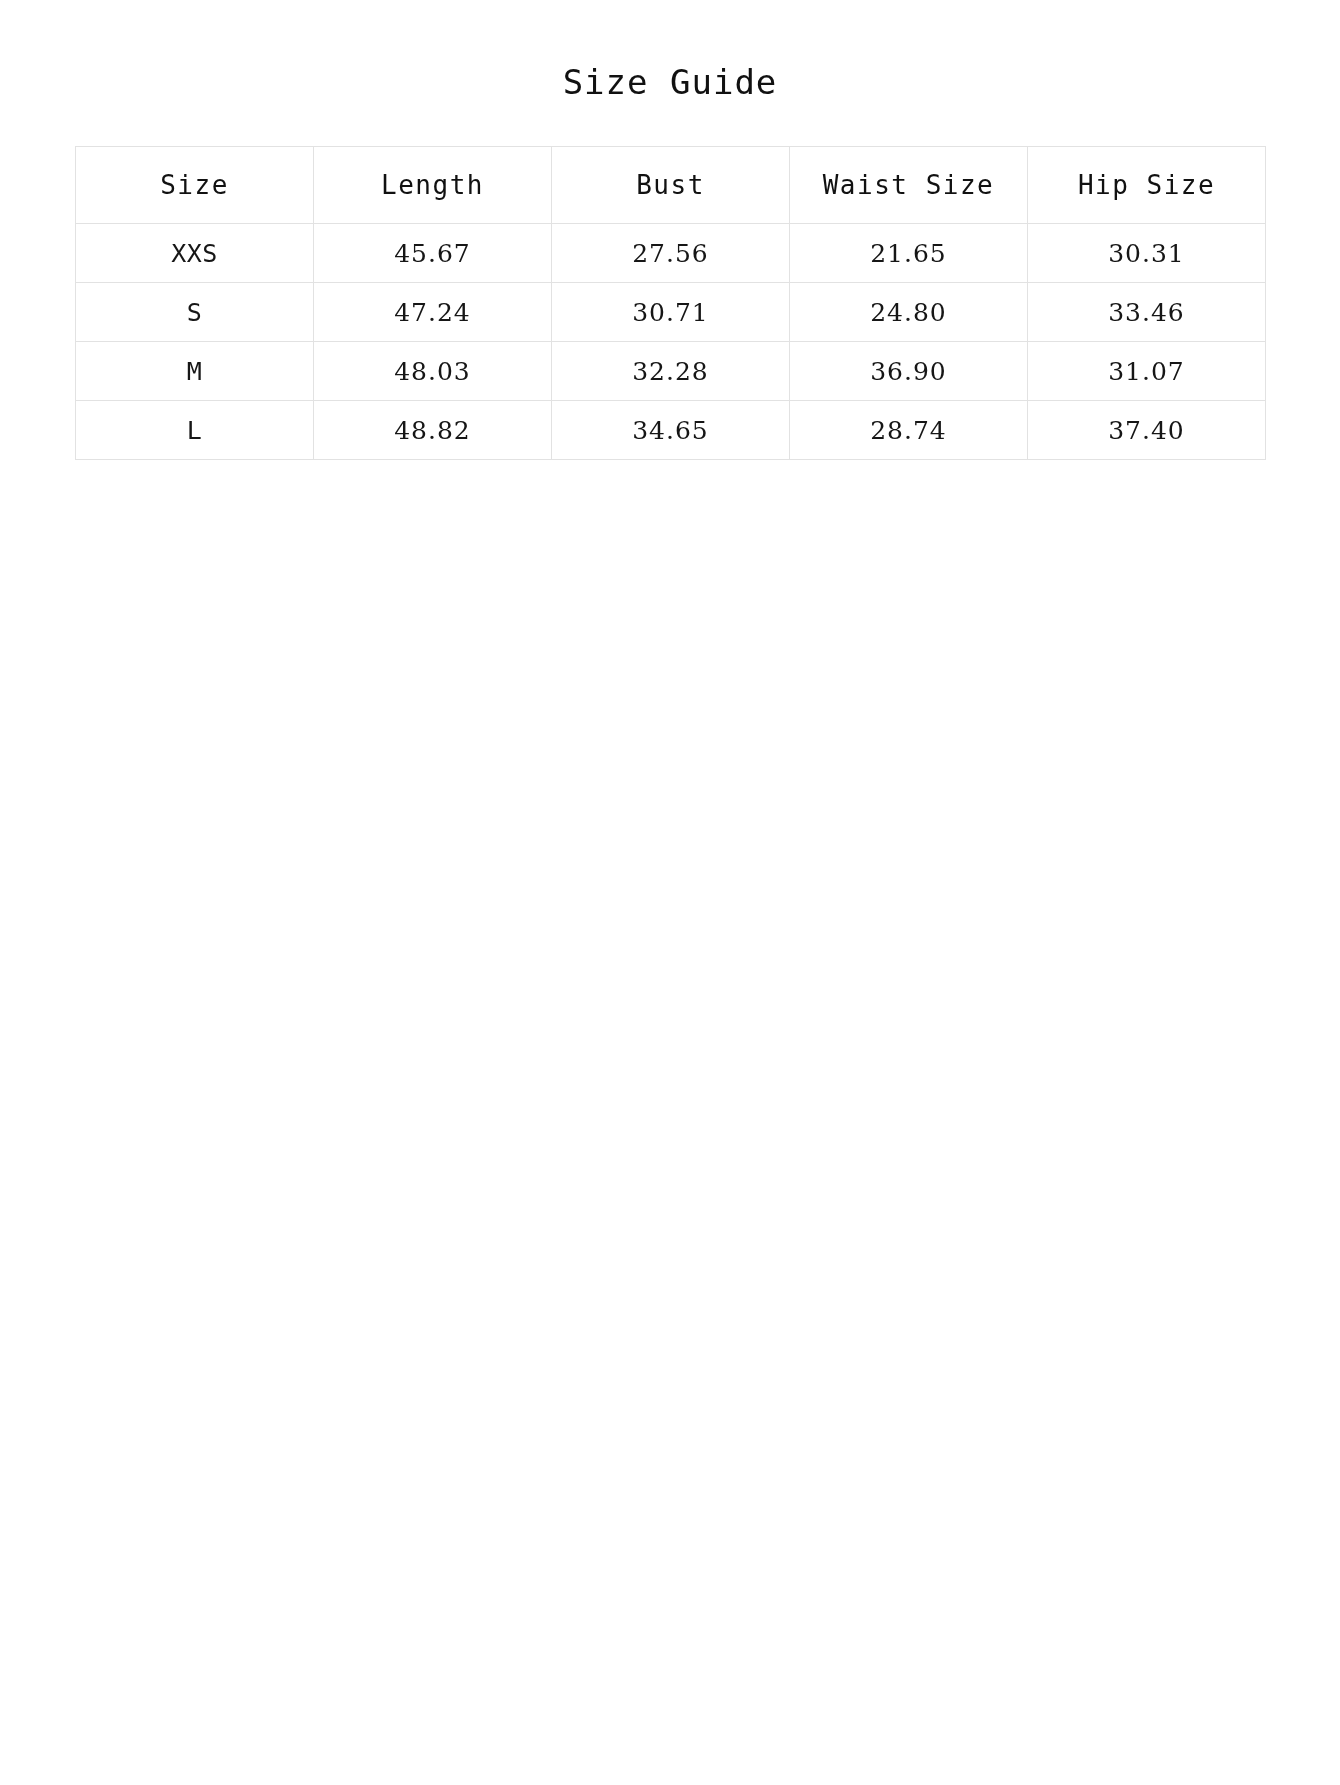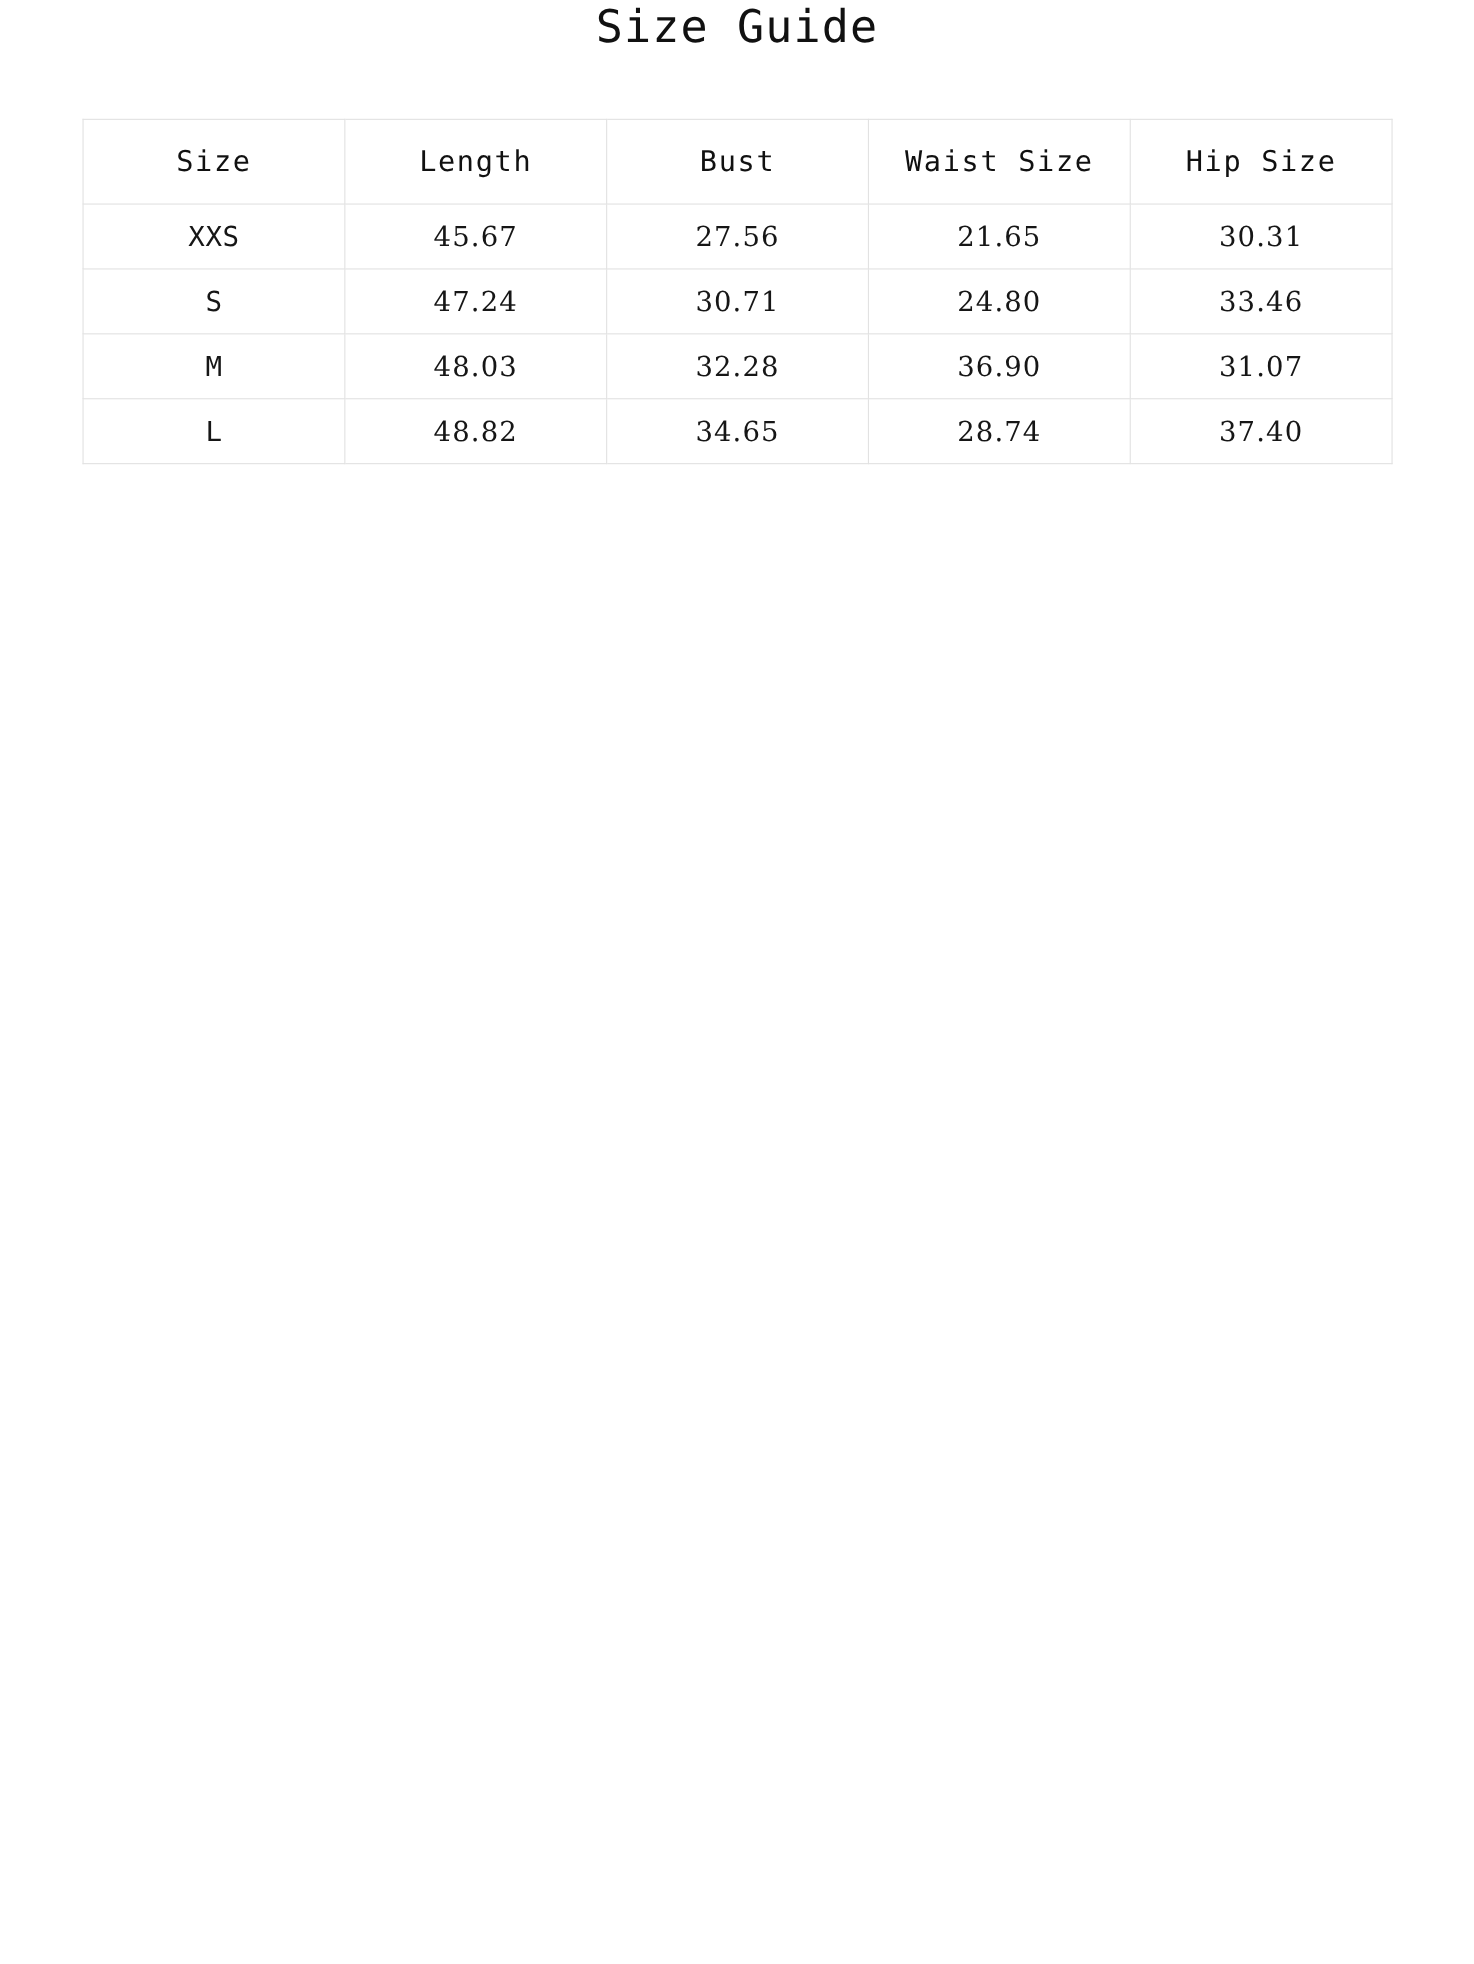--- a/index.html
+++ b/index.html
@@ -17,36 +17,37 @@
   .page {
     width: 1340px;
     height: 1785px;
     position: relative;
     background: #ffffff;
     box-sizing: border-box;
   }
   .title {
     text-align: center;
     font-family: "DejaVu Sans Mono", monospace;
-    font-size: 41px;
+    font-size: 34px;
     font-weight: 400;
     color: #111111;
     letter-spacing: 1px;
+    padding-top: 62px;
     margin: 0;
   }
   .table-wrap {
     margin: 0 auto;
     padding-top: 44px;
     width: 1190px;
   }
   table.size-table {
     border-collapse: collapse;
     width: 1190px;
     table-layout: fixed;
-    margin: 16px auto;
+    margin: 0 auto;
   }
   table.size-table th,
   table.size-table td {
     border: 1px solid #e2e2e2;
     text-align: center;
     vertical-align: middle;
     padding: 0;
   }
   table.size-table thead th {
     height: 76px;

